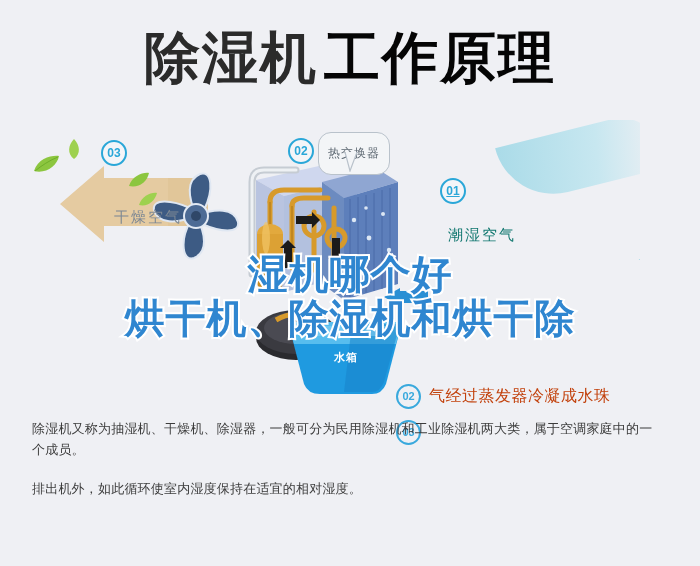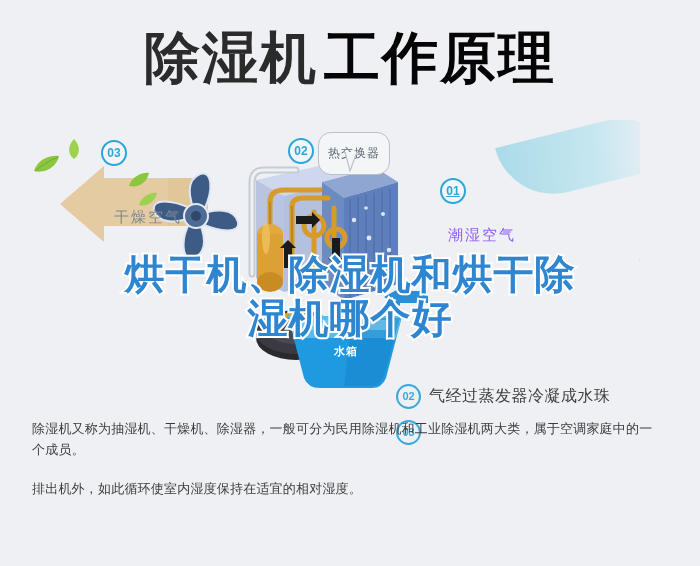--- a/index.html
+++ b/index.html
@@ -66,21 +66,21 @@
 
   
   .fan{position:absolute;left:150px;top:50px;width:92px;height:92px;}
   .fan svg{display:block;}
 
   
   .machine{position:absolute;left:236px;top:22px;width:170px;height:230px;}
   .machine svg{display:block;}
 
   
-  .tank{position:absolute;left:286px;top:192px;width:118px;height:78px;}
+  .tank{position:absolute;left:286px;top:198px;width:118px;height:78px;}
   .tank svg{display:block;}
   .tank-label{
     position:absolute;left:48px;top:32px;
     font-size:11px;color:#ffffff;font-weight:700;letter-spacing:1px;
   }
 
   
   .inlet-arrow{position:absolute;left:384px;top:168px;width:44px;height:18px;}
   .inlet-arrow svg{display:block;}
 
@@ -101,21 +101,21 @@
 
   .inline-label{
     position:absolute;
     color:#6d7a86;
     font-size:15px;
     letter-spacing:2px;
     white-space:nowrap;
     font-family:Liberation Serif, serif;
   }
   .lbl-dry{left:114px;top:88px;color:#7d8894;}
-  .lbl-humid{left:448px;top:106px;color:#8b5cf6;}
+  .lbl-humid{left:448px;top:106px;color:#0f766e;}
 
   
   .bubble{
     position:absolute;left:318px;top:12px;
     padding:12px 9px;
     border:1.4px solid #b9c2cb;
     border-radius:13px;
     background:#f3f5f7;
     font-size:12px;
     color:#5b6670;
@@ -136,21 +136,21 @@
     white-space:nowrap;
   }
   .legend-badge{
     width:21px;height:21px;border-radius:50%;
     border:2px solid #39a9dd;
     color:#39a9dd;font-size:11px;font-weight:700;
     display:flex;align-items:center;justify-content:center;
     margin-right:8px;flex:0 0 auto;
   }
   .legend-text{
-    font-size:16px;color:#404040;letter-spacing:0.5px;
+    font-size:16px;color:#c2410c;letter-spacing:0.5px;
   }
 
   
   .overlay{
     position:absolute;left:0;top:252px;width:700px;
     text-align:center;
     z-index:40;
     pointer-events:none;
   }
   .overlay-line{
@@ -339,22 +339,22 @@
         <div class="legend-badge">02</div>
         <div class="legend-text">气经过蒸发器冷凝成水珠</div>
       </div>
       <div class="legend-row">
         <div class="legend-badge">03</div>
       </div>
     </div>
   </div>
 
   <div class="overlay">
+    <div class="overlay-line">湿机哪个好</div>
     <div class="overlay-line">烘干机、除湿机和烘干除</div>
-    <div class="overlay-line">湿机哪个好</div>
   </div>
 
   <div class="copy">
     <p>除湿机又称为抽湿机、干燥机、除湿器，一般可分为民用除湿机和工业除湿机两大类，属于空调家庭中的一个成员。</p>
     <div class="para-gap"></div>
     <p>排出机外，如此循环使室内湿度保持在适宜的相对湿度。</p>
   </div>
 
 </div>
 

